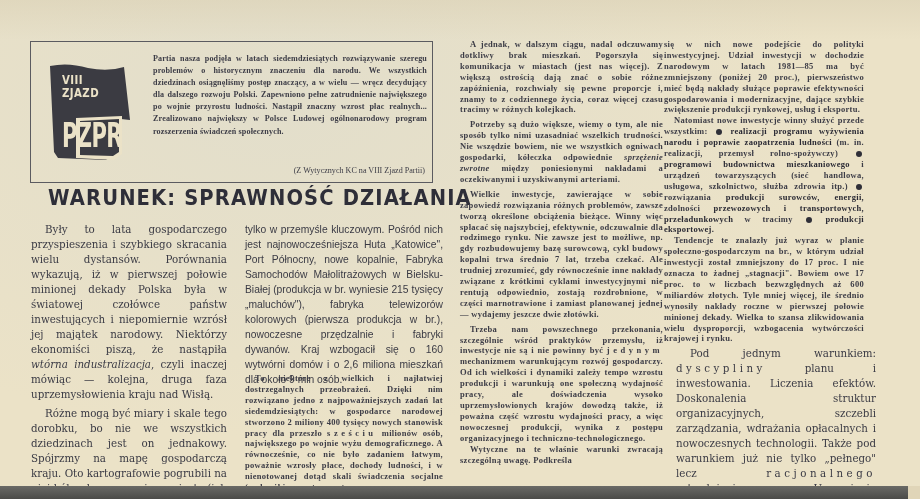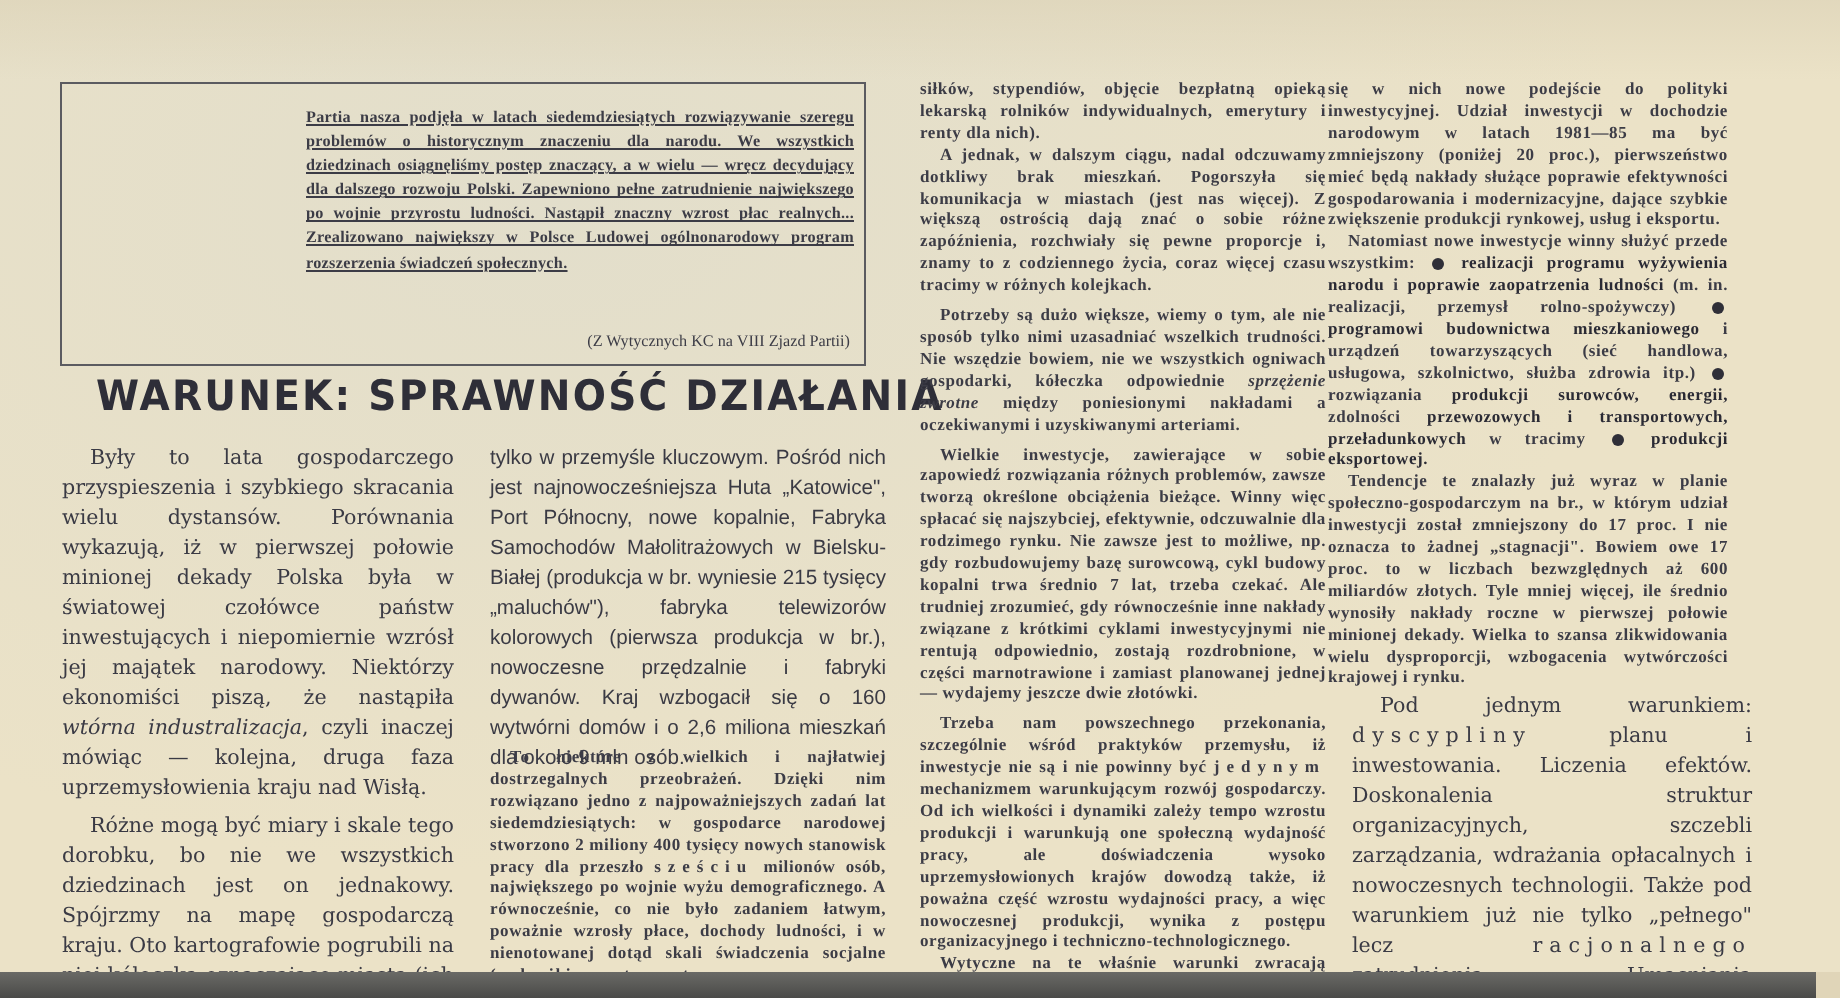--- a/index.html
+++ b/index.html
@@ -29,21 +29,21 @@
     border: 1px solid #5b5b60;
     box-sizing: border-box;
   }
   .logo {
     position: absolute; left: 17px; top: 20px; width: 84px; height: 100px;
   }
   .quote-text {
     position: absolute; left: 122px; top: 11px; width: 274px;
     font-family: "Liberation Serif", serif; font-weight: bold;
     font-size: 8.1px; line-height: 12.1px; letter-spacing: 0.15px;
-    text-align: justify; color: #3c3c46; text-decoration: underline;
+    text-align: justify; color: #3c3c46;
   }
   .quote-source {
     position: absolute; right: 7px; top: 124px;
     font-family: "Liberation Serif", serif; font-weight: normal;
     font-size: 8.1px; color: #3c3c46;
   }
   
   .headline {
     position: absolute; left: 48px; top: 186px; width: 380px;
     font-family: "DejaVu Sans", sans-serif; font-weight: bold;
@@ -68,40 +68,51 @@
   .em { font-style: italic; }
   .strong { font-weight: 900; color: #2a2a34; }
   .bullet { display: inline-block; width: 6px; height: 6px; border-radius: 50%; background: #2f2f38; vertical-align: middle; margin: 0 2px; }
 </style>
 </head>
 <body>
 
 <div class="paper"></div>
 
 <div class="quote-box">
+  <div class="logo">
+    <svg width="84" height="100" viewBox="0 0 84 100">
+      <path d="M2 4 Q20 0 40 6 Q60 10 76 5 L82 58 L64 56 L64 94 L58 98 L10 96 L6 90 Z" fill="#3b3b42"></path>
+      <path d="M28 56 L74 54 L74 92 L66 98 L28 96 Z" fill="#ebe2c7"></path>
+      <path d="M32 59 L71 57 L71 90 L65 94 L32 93 Z" fill="#3b3b42"></path>
+    </svg>
+    <div style="position:absolute;left:14px;top:12px;color:#ebe2c7;font-family:'DejaVu Sans',sans-serif;font-weight:bold;font-size:12px;line-height:13px;letter-spacing:0.5px;transform:scaleX(0.85);transform-origin:left top;">
+      <div>VIII</div>
+      <div>ZJAZD</div>
+    </div>
+    <div style="position:absolute;left:14px;top:54px;color:#ebe2c7;font-family:'DejaVu Sans',sans-serif;font-weight:bold;font-size:34px;line-height:38px;letter-spacing:-1px;transform:scaleX(0.62);transform-origin:left top;">PZPR</div>
+  </div>
   <div class="quote-text">Partia nasza podjęła w latach siedemdziesiątych rozwiązywanie szeregu problemów o historycznym znaczeniu dla narodu. We wszystkich dziedzinach osiągnęliśmy postęp znaczący, a w wielu — wręcz decydujący dla dalszego rozwoju Polski. Zapewniono pełne zatrudnienie największego po wojnie przyrostu ludności. Nastąpił znaczny wzrost płac realnych... Zrealizowano największy w Polsce Ludowej ogólnonarodowy program rozszerzenia świadczeń społecznych.</div>
   <div class="quote-source">(Z Wytycznych KC na VIII Zjazd Partii)</div>
 </div>
 
 <div class="headline">WARUNEK: SPRAWNOŚĆ DZIAŁANIA</div>
 
 <div class="col col-1">
   <p><span>Były to lata gospodarczego przyspieszenia i szybkiego skracania wielu dystansów. Porównania wykazują, iż w pierwszej połowie minionej dekady Polska była w światowej czołówce państw inwestujących i niepomiernie wzrósł jej majątek narodowy. Niektórzy ekonomiści piszą, że nastąpiła </span><span class="em">wtórna industralizacja</span><span>, czyli inaczej mówiąc — kolejna, druga faza uprzemysłowienia kraju nad Wisłą.</span></p>
   <p class="para-gap">Różne mogą być miary i skale tego dorobku, bo nie we wszystkich dziedzinach jest on jednakowy. Spójrzmy na mapę gospodarczą kraju. Oto kartografowie pogrubili na niej kółeczka oznaczające miasta (ich ludność zwiększyła się o 4 miliony), połączyli je nowymi arteriami komunikacyjnymi, nanieśli na nią nowe zagłębia i 450 wielkich zakładów zbudowanych</p>
 </div>
 
 <div class="col col-2">
   <p style="text-indent:0">tylko w przemyśle kluczowym. Pośród nich jest najnowocześniejsza Huta „Katowice", Port Północny, nowe kopalnie, Fabryka Samochodów Małolitrażowych w Bielsku-Białej (produkcja w br. wyniesie 215 tysięcy „maluchów"), fabryka telewizorów kolorowych (pierwsza produkcja w br.), nowoczesne przędzalnie i fabryki dywanów. Kraj wzbogacił się o 160 wytwórni domów i o 2,6 miliona mieszkań dla około 9 mln osób.</p>
 </div>
 <div class="col col-2b">
   <p><span>To niektóre z wielkich i najłatwiej dostrzegalnych przeobrażeń. Dzięki nim rozwiązano jedno z najpoważniejszych zadań lat siedemdziesiątych: w gospodarce narodowej stworzono 2 miliony 400 tysięcy nowych stanowisk pracy dla przeszło </span><span class="spaced">sześciu</span><span> milionów osób, największego po wojnie wyżu demograficznego. A równocześnie, co nie było zadaniem łatwym, poważnie wzrosły płace, dochody ludności, i w nienotowanej dotąd skali świadczenia socjalne (podwyżki emerytur, rent, za-</span></p>
 </div>
 
 <div class="col col-3">
-  <p style="text-indent:0">siłków, stypendiów, objęcie bezpłatną opieką lekarską rolników indywidualnych, emerytury i renty dla nich).</p>
   <p>A jednak, w dalszym ciągu, nadal odczuwamy dotkliwy brak mieszkań. Pogorszyła się komunikacja w miastach (jest nas więcej). Z większą ostrością dają znać o sobie różne zapóźnienia, rozchwiały się pewne proporcje i, znamy to z codziennego życia, coraz więcej czasu tracimy w różnych kolejkach.</p>
   <p class="para-gap"><span>Potrzeby są dużo większe, wiemy o tym, ale nie sposób tylko nimi uzasadniać wszelkich trudności. Nie wszędzie bowiem, nie we wszystkich ogniwach gospodarki, kółeczka odpowiednie </span><span class="em">sprzężenie zwrotne</span><span> między poniesionymi nakładami a oczekiwanymi i uzyskiwanymi arteriami.</span></p>
   <p class="para-gap">Wielkie inwestycje, zawierające w sobie zapowiedź rozwiązania różnych problemów, zawsze tworzą określone obciążenia bieżące. Winny więc spłacać się najszybciej, efektywnie, odczuwalnie dla rodzimego rynku. Nie zawsze jest to możliwe, np. gdy rozbudowujemy bazę surowcową, cykl budowy kopalni trwa średnio 7 lat, trzeba czekać. Ale trudniej zrozumieć, gdy równocześnie inne nakłady związane z krótkimi cyklami inwestycyjnymi nie rentują odpowiednio, zostają rozdrobnione, w części marnotrawione i zamiast planowanej jednej — wydajemy jeszcze dwie złotówki.</p>
   <p class="para-gap"><span>Trzeba nam powszechnego przekonania, szczególnie wśród praktyków przemysłu, iż inwestycje nie są i nie powinny być </span><span class="spaced">jedynym</span><span> mechanizmem warunkującym rozwój gospodarczy. Od ich wielkości i dynamiki zależy tempo wzrostu produkcji i warunkują one społeczną wydajność pracy, ale doświadczenia wysoko uprzemysłowionych krajów dowodzą także, iż poważna część wzrostu wydajności pracy, a więc nowoczesnej produkcji, wynika z postępu organizacyjnego i techniczno-technologicznego.</span></p>
   <p>Wytyczne na te właśnie warunki zwracają szczególną uwagę. Podkreśla</p>
 </div>
 
 <div class="col col-4">
   <p style="text-indent:0">się w nich nowe podejście do polityki inwestycyjnej. Udział inwestycji w dochodzie narodowym w latach 1981—85 ma być zmniejszony (poniżej 20 proc.), pierwszeństwo mieć będą nakłady służące poprawie efektywności gospodarowania i modernizacyjne, dające szybkie zwiększenie produkcji rynkowej, usług i eksportu.</p>
   <p>

